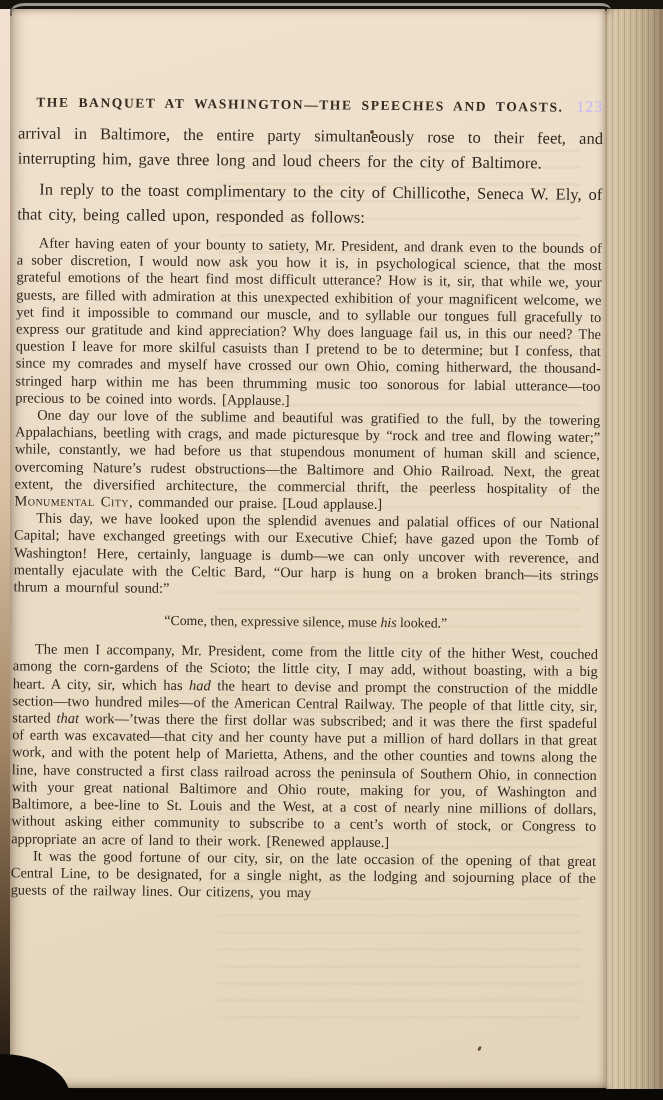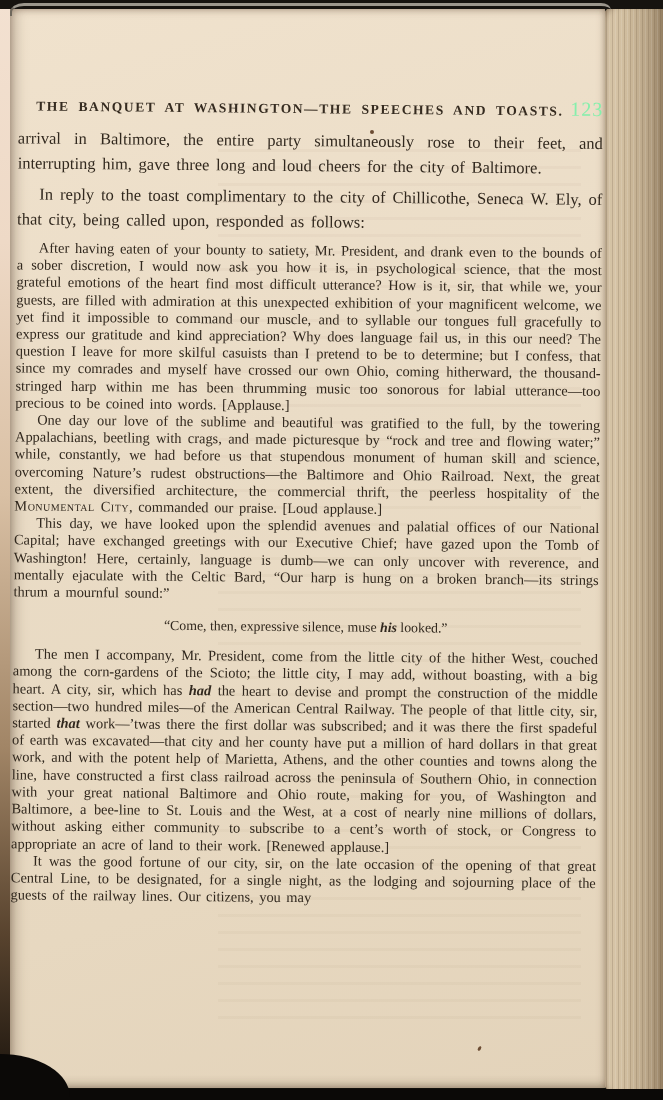--- a/index.html
+++ b/index.html
@@ -66,29 +66,29 @@
     color:#31281e;
   }
   .running-header {
     display:flex; justify-content:space-between; align-items:baseline;
     padding-left:18px; margin-bottom:10px;
   }
   .header-title {
     font-size:13.5px; font-weight:bold; letter-spacing:1.6px; word-spacing:4px;
     color:#352b20; white-space:nowrap;
   }
-  .page-number { font-size:20px; letter-spacing:1px; color:#86efac; }
+  .page-number { font-size:16px; letter-spacing:1px; color:#c4b5fd; }
 
   .para { margin:0; text-align:justify; }
   .para.indent { text-indent:22px; }
   .body-large { font-size:16.5px; line-height:25px; word-spacing:2.5px; margin-bottom:6px; }
   .speech { font-size:14.4px; line-height:17.2px; word-spacing:2px; }
   .speech.first { margin-top:8px; }
   .quote { text-align:center; font-size:13.8px; line-height:17px; margin:15px 0 13px; text-indent:0; }
-  .para em { font-style:italic;font-weight:bold; }
+  .para em { font-style:italic; }
   .para .sc { font-variant:small-caps; letter-spacing:0.5px; }
 </style>
 </head>
 <body>
 
 <div class="scan">
   <div class="right-edges"></div>
   <div class="paper"></div>
   <div class="left-strip"></div>
   <div class="top-edge"></div>

